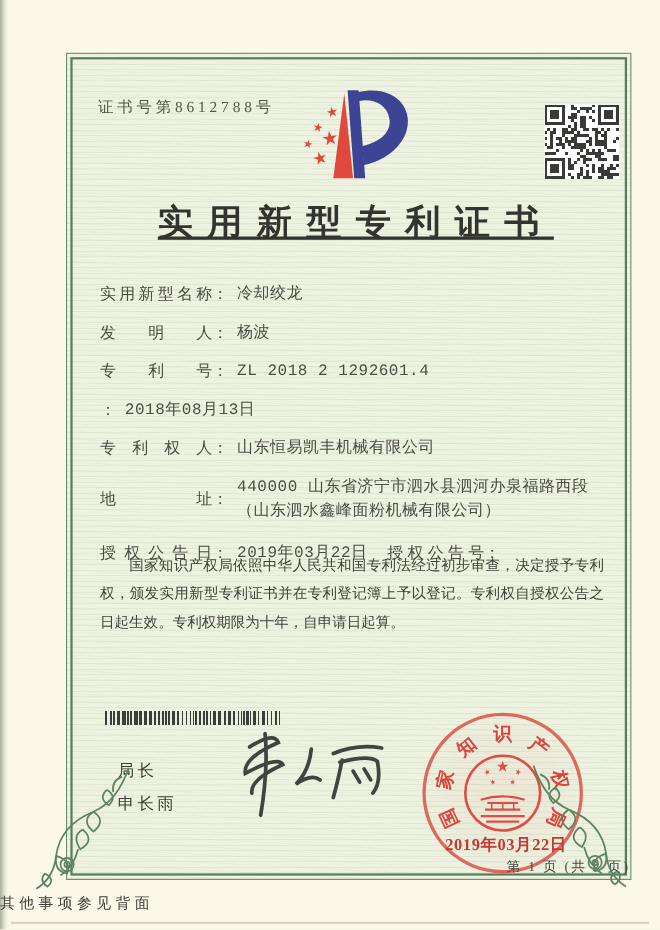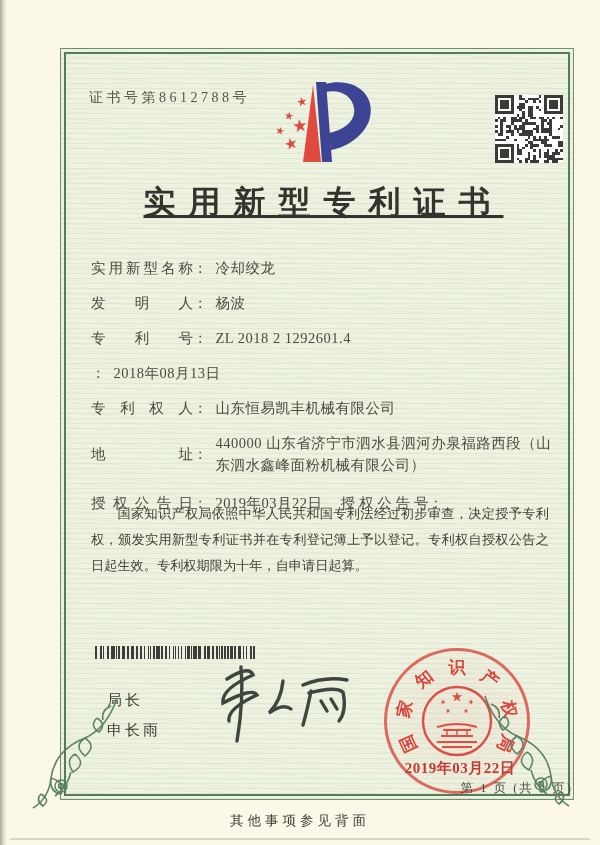--- a/index.html
+++ b/index.html
@@ -29,21 +29,21 @@
   .logo{position:absolute;left:192px;top:20px;width:130px;height:110px;}
   .qr{position:absolute;left:434px;top:46px;width:68px;height:68px;background:#fff;}
 
   .title{position:absolute;left:0;top:132px;width:100%;text-align:center;
     font-size:32px;font-weight:700;letter-spacing:13px;color:#34342f;text-indent:13px;text-decoration:underline;}
 
   .fields{position:absolute;left:30px;top:208px;width:462px;font-size:14.5px;color:#4b4b43;}
   .row{display:flex;line-height:22px;margin-bottom:13px;align-items:center;}
   .lbl{display:inline-block;width:102px;text-align:justify;text-align-last:justify;flex:none;}
   .colon{flex:none;}
-  .val{margin-left:8px;letter-spacing:.5px;}
+  .val{margin-left:8px;letter-spacing:.5px;font-family:Liberation Mono, monospace;}
   .val.addr{width:342px;}
   .grant{display:flex;line-height:22px;margin-top:16px;}
   .pair{display:flex;}
   .pair2{margin-left:18px;}
   .pair2 .lbl{width:88px;}
 
   .paras{position:absolute;left:30px;top:452px;width:458px;font-size:13.2px;line-height:26px;
     color:#3f3f38;text-align:justify;}
   .paras p{text-indent:2em;}
 
@@ -64,21 +64,21 @@
   .seal-date{position:absolute;left:324px;top:710px;width:150px;text-align:center;
     font-size:15px;font-weight:600;letter-spacing:.5px;color:#c23a32;z-index:3;}
 
   .page-no{position:absolute;left:0;top:731px;width:100%;text-align:right;
     font-size:12.5px;letter-spacing:2px;color:#4a4a42;}
 
   .orn{position:absolute;width:95px;height:115px;z-index:2;}
   .orn-left{left:27px;top:696px;}
   .orn-right{left:480px;top:694px;transform:scaleX(-1);}
 
-  .back-note{position:absolute;left:0;top:812px;width:100%;text-align:center;
+  .back-note{position:absolute;left:0;top:812px;width:100%;text-align:left;
     font-size:13.5px;letter-spacing:4px;color:#3e3e37;}
 </style>
 </head>
 <body>
 
 <div class="page">
   <div class="scan-edge"></div>
   <div class="scan-bottom"></div>
 
   <div class="frame">

